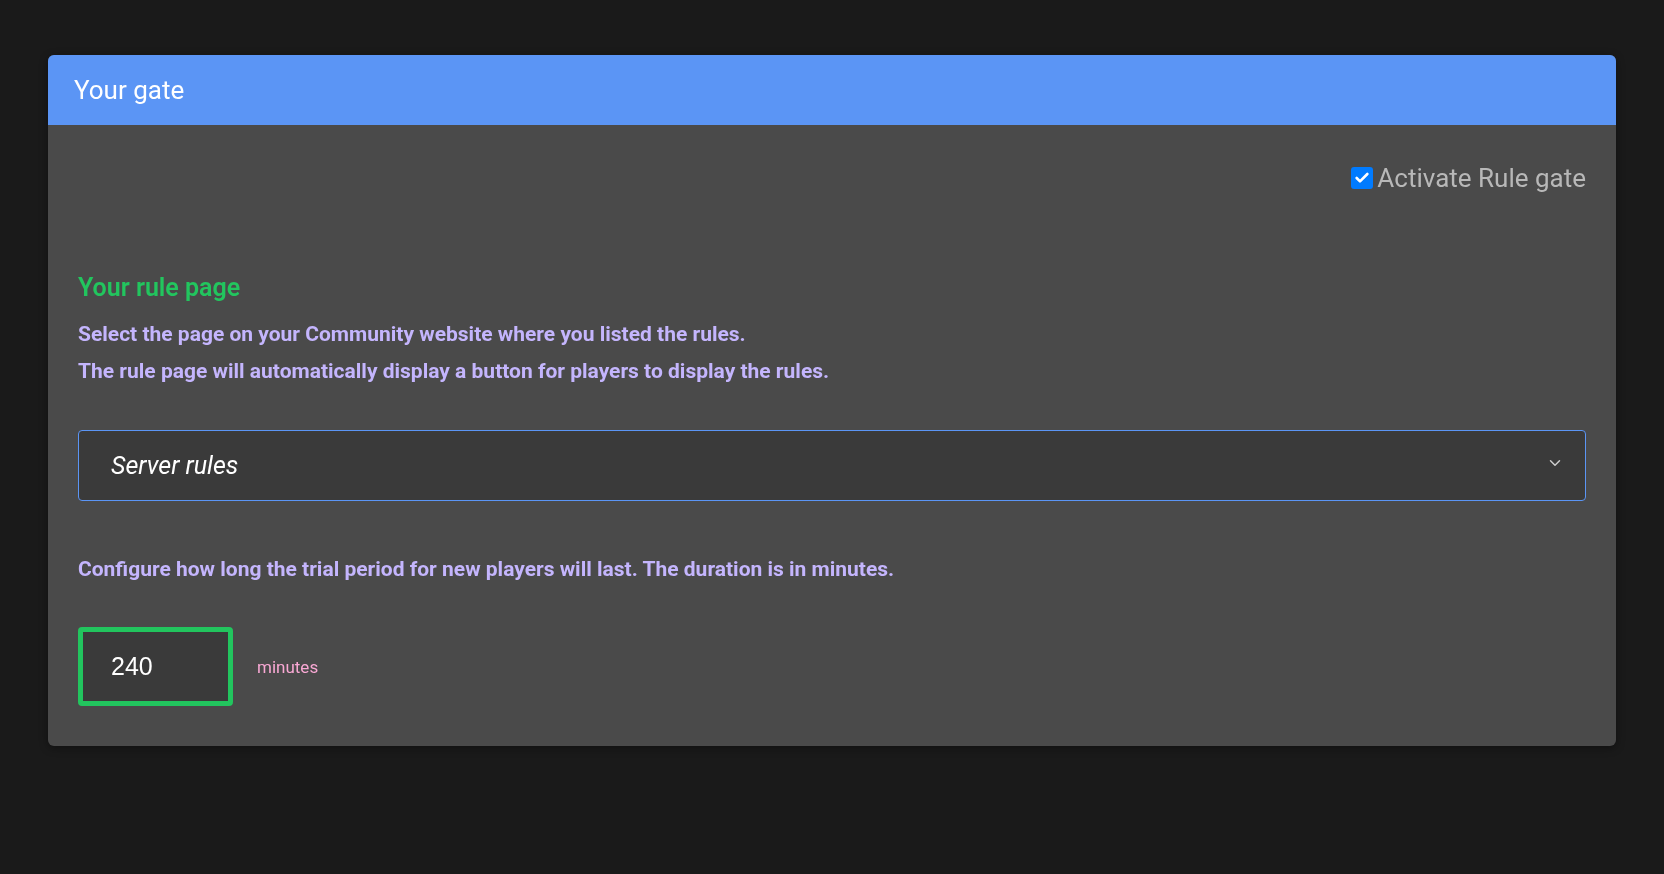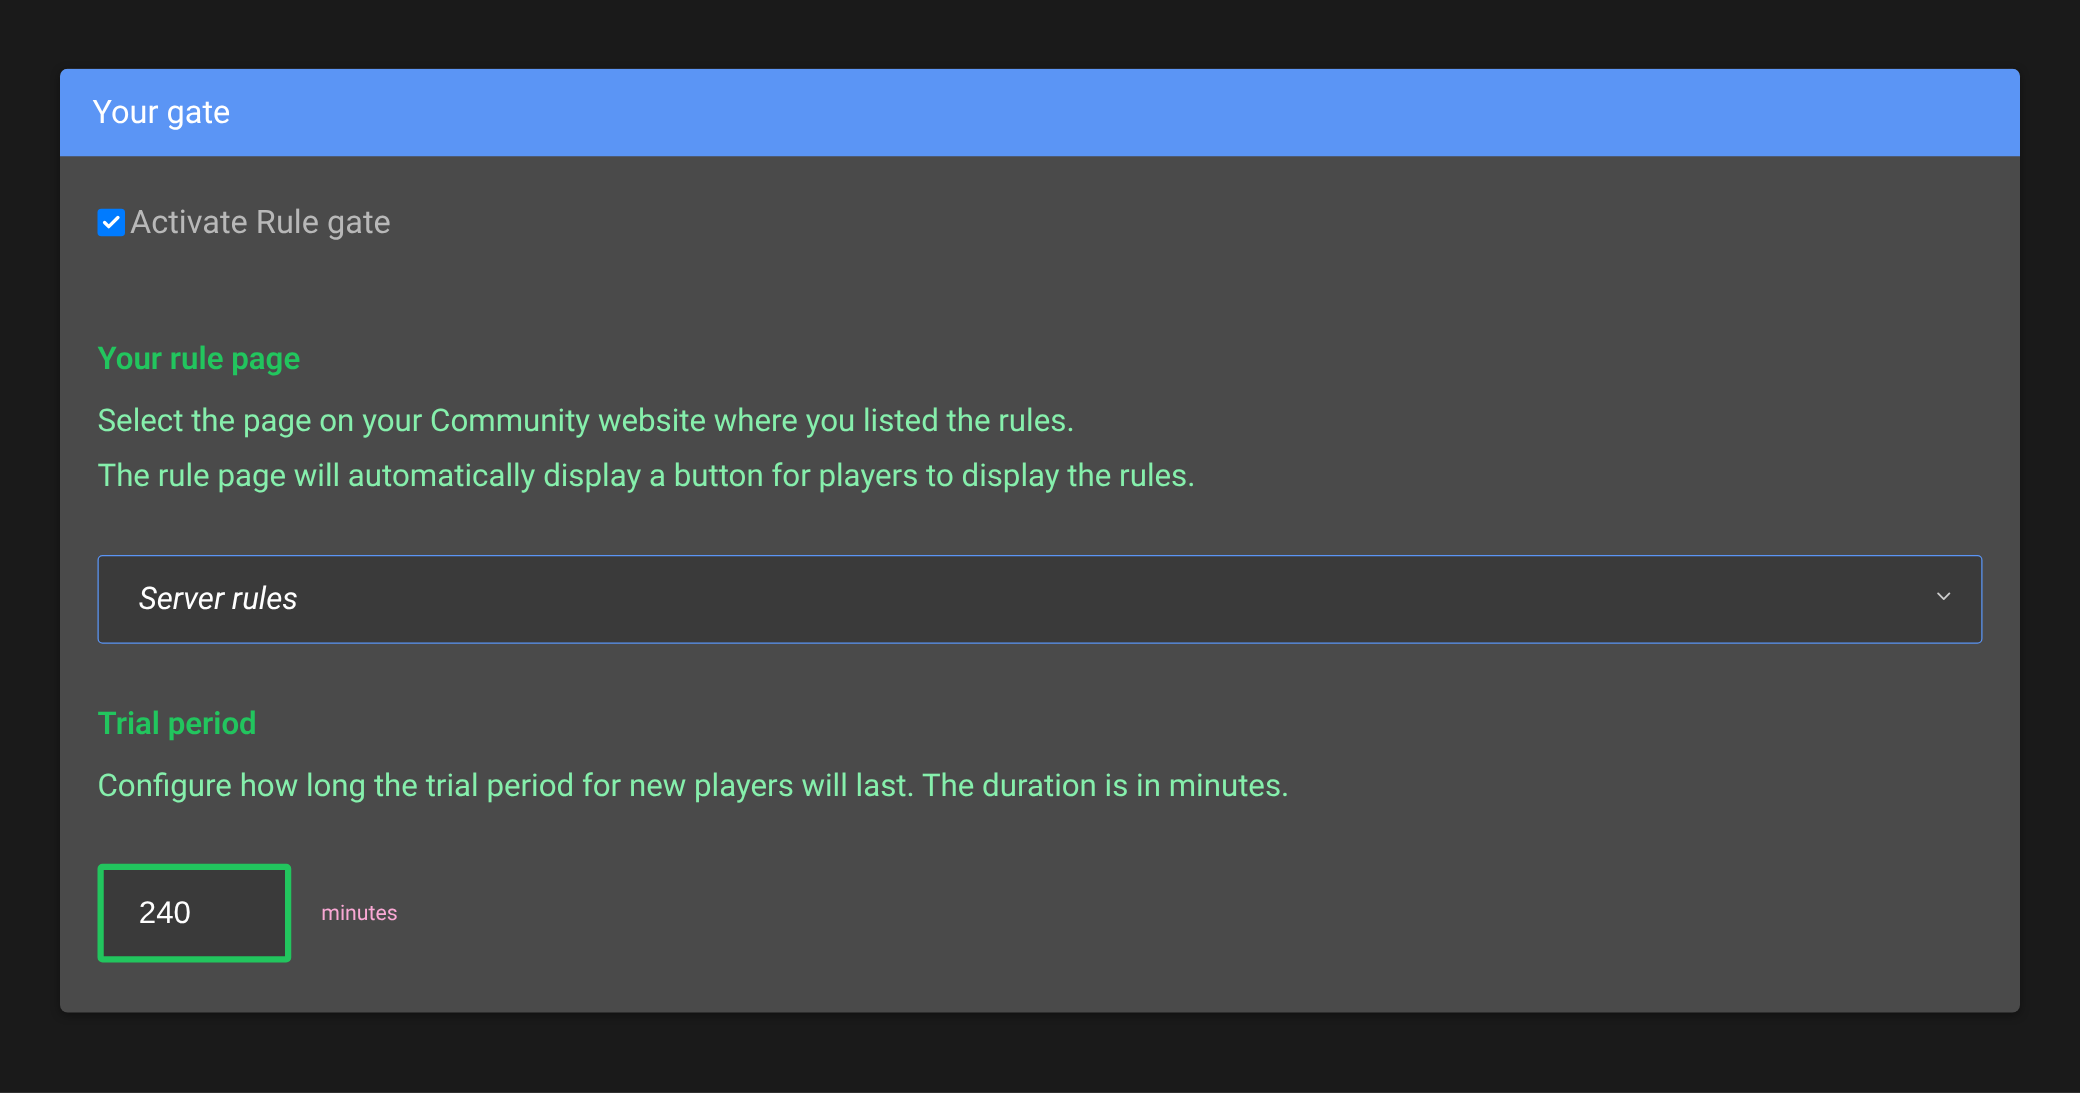--- a/index.html
+++ b/index.html
@@ -27,20 +27,21 @@
       font-weight: 400;
     }
     .card-body {
       padding: 38px 30px 40px 30px;
     }
     .checkbox-row {
       display: flex;
       align-items: center;
       gap: 4px;
       margin-bottom: 80px;
+      justify-content: flex-end;
     }
     .checkbox {
       width: 22px;
       height: 22px;
       background: #007bff;
       border-radius: 3px;
       display: flex;
       align-items: center;
       justify-content: center;
       cursor: pointer;
@@ -61,23 +62,23 @@
     .section:last-child {
       margin-bottom: 0;
     }
     .section-title {
       color: #22c55e;
       font-size: 25px;
       font-weight: 600;
       margin-bottom: 14px;
     }
     .section-desc {
-      color: #86efac;
-      font-size: 25px;
-      font-weight: 400;
+      color: #c4b5fd;
+      font-size: 21px;
+      font-weight: 700;
       line-height: 1.75;
       margin-bottom: 40px;
     }
     .select-wrapper {
       position: relative;
       width: 100%;
     }
     .select {
       width: 100%;
       background: #3a3a3a;
@@ -153,21 +154,20 @@
         </div>
         <span class="select-chevron">
           <svg viewBox="0 0 24 24" fill="none" stroke="currentColor" stroke-width="2" stroke-linecap="round" stroke-linejoin="round">
             <polyline points="6 9 12 15 18 9"></polyline>
           </svg>
         </span>
       </div>
     </div>
 
     <div class="section">
-      <div class="section-title">Trial period</div>
       <div class="section-desc">Configure how long the trial period for new players will last. The duration is in minutes.</div>
       <div class="input-row">
         <input type="text" class="number-input" value="240" style="">
         <span class="input-suffix">minutes</span>
       </div>
     </div>
 
   </div>
 </div>
 

